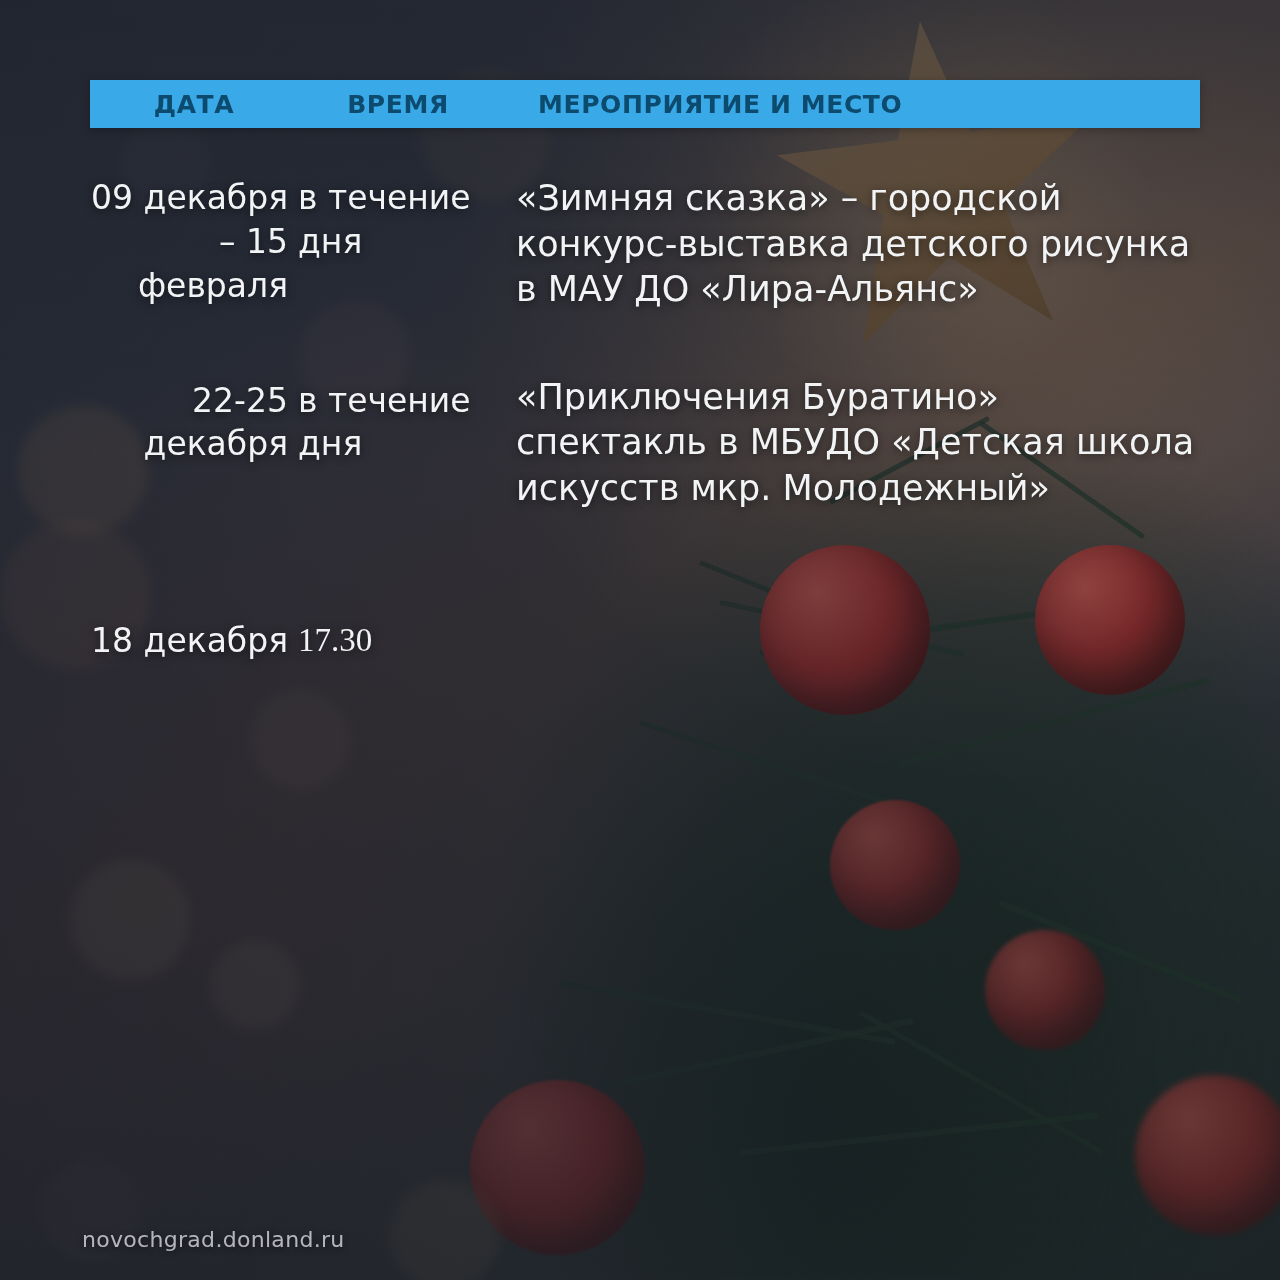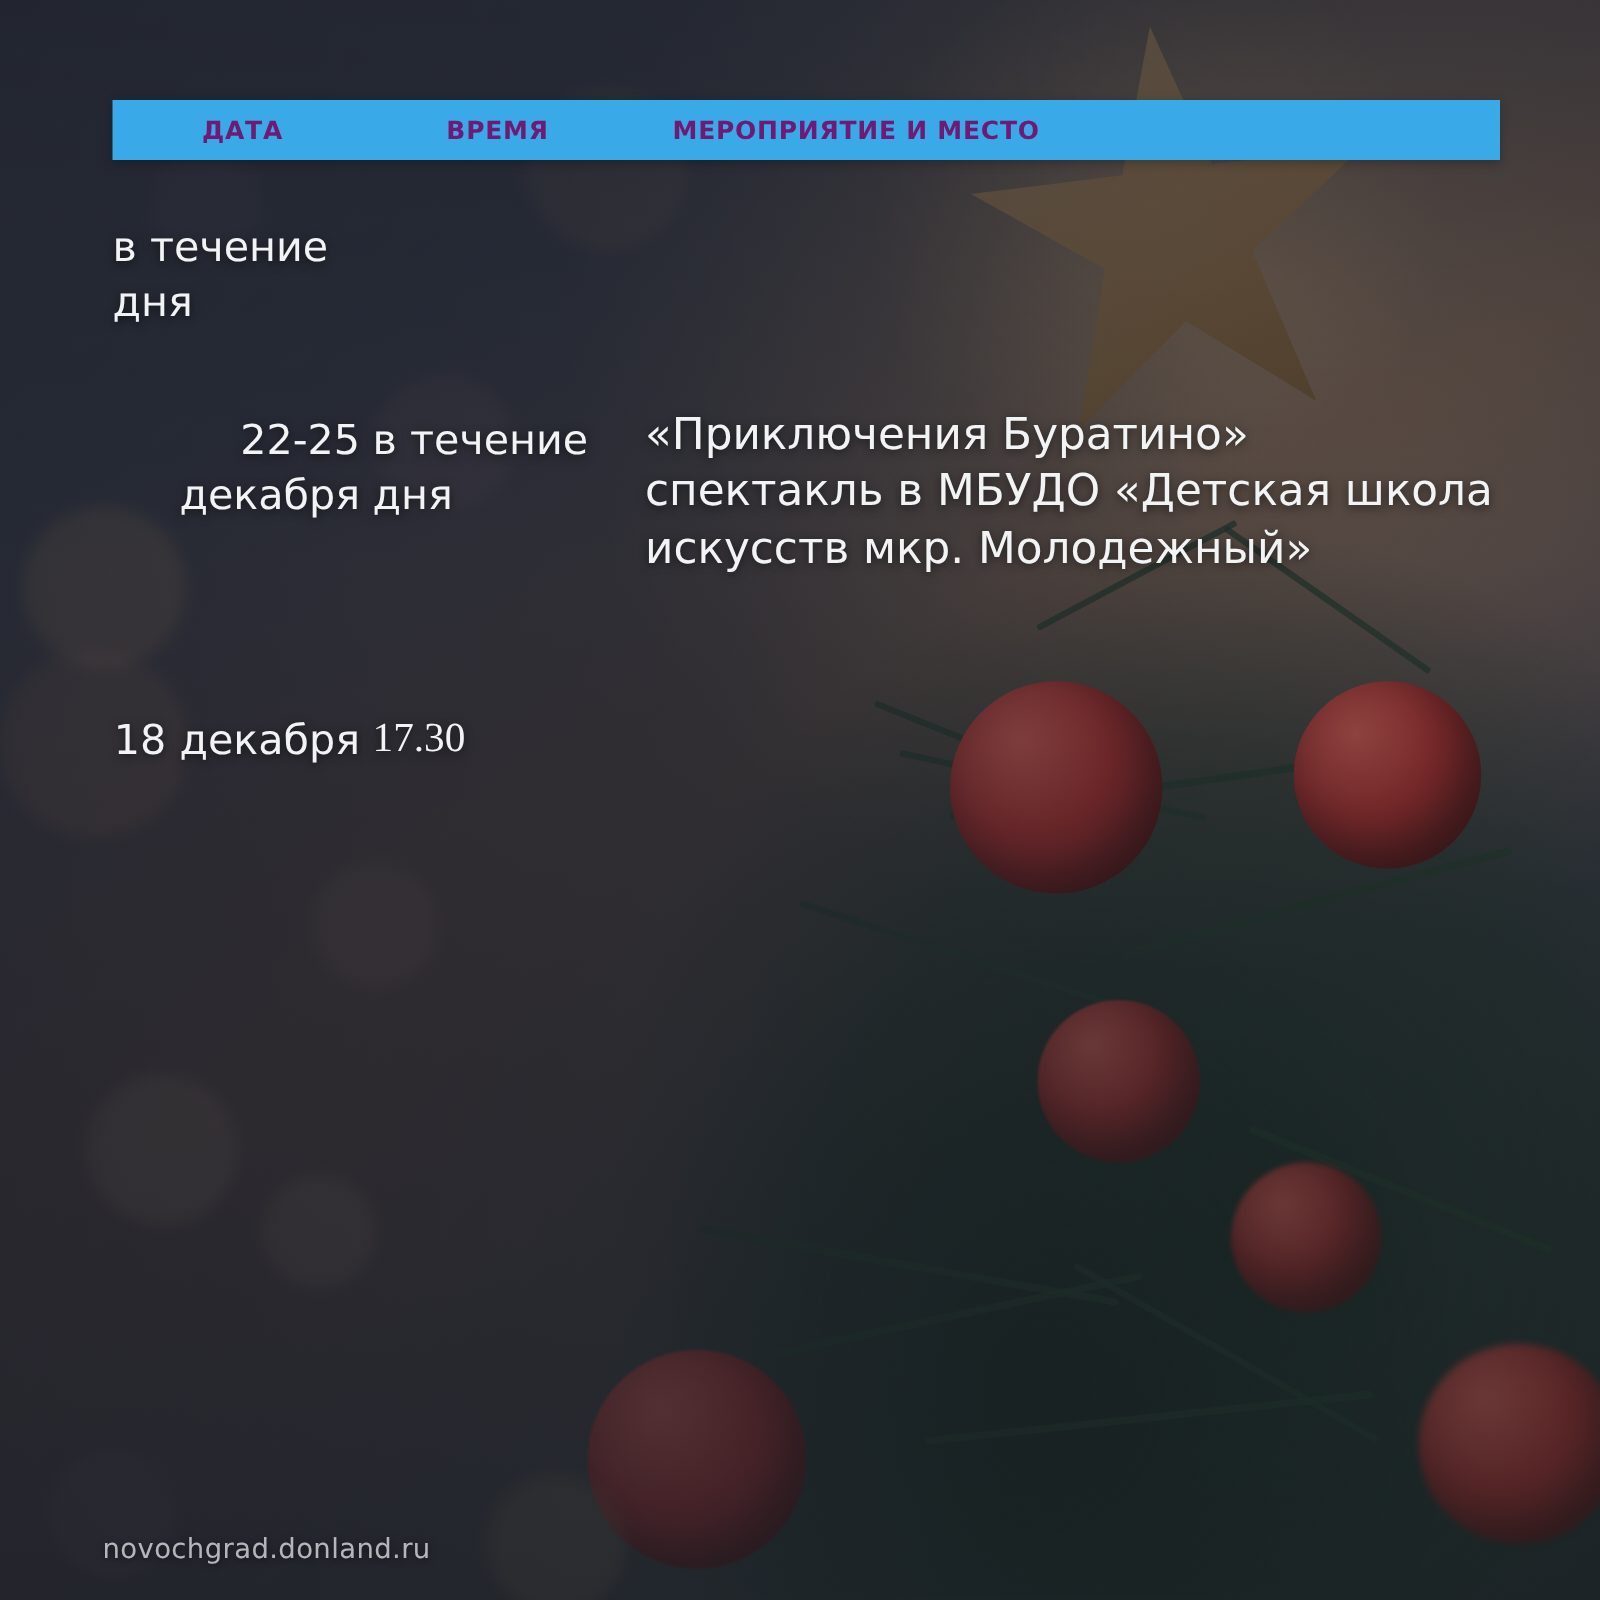--- a/index.html
+++ b/index.html
@@ -152,22 +152,22 @@
     width: 200px;
     text-align: center;
   }
   .header-bar .col-event {
     flex: 1;
     text-align: left;
     padding-left: 40px;
   }
 
   .header-bar span {
-    color: #701a75;
-    font-size: 20px;
+    color: #0c4a6e;
+    font-size: 25px;
     font-weight: 700;
     letter-spacing: 0.6px;
   }
 
   .rows {
     margin-top: 48px;
     margin-left: 8px;
   }
 
   .row {
@@ -276,21 +276,23 @@
       <span>ВРЕМЯ</span>
     </div>
     <div class="col-event">
       <span>МЕРОПРИЯТИЕ И МЕСТО</span>
     </div>
   </div>
 
   <div class="rows">
 
     <div class="row row-1">
+      <div class="cell cell-date">09 декабря – 15 февраля</div>
       <div class="cell cell-time">в течение дня</div>
+      <div class="cell cell-event">«Зимняя сказка» – городской конкурс-выставка детского рисунка в МАУ ДО «Лира-Альянс»</div>
     </div>
 
     <div class="row row-2">
       <div class="cell cell-date">22-25 декабря</div>
       <div class="cell cell-time">в течение дня</div>
       <div class="cell cell-event">«Приключения Буратино» спектакль в МБУДО «Детская школа искусств мкр. Молодежный»</div>
     </div>
 
     <div class="row row-3">
       <div class="cell cell-date">18 декабря</div>

